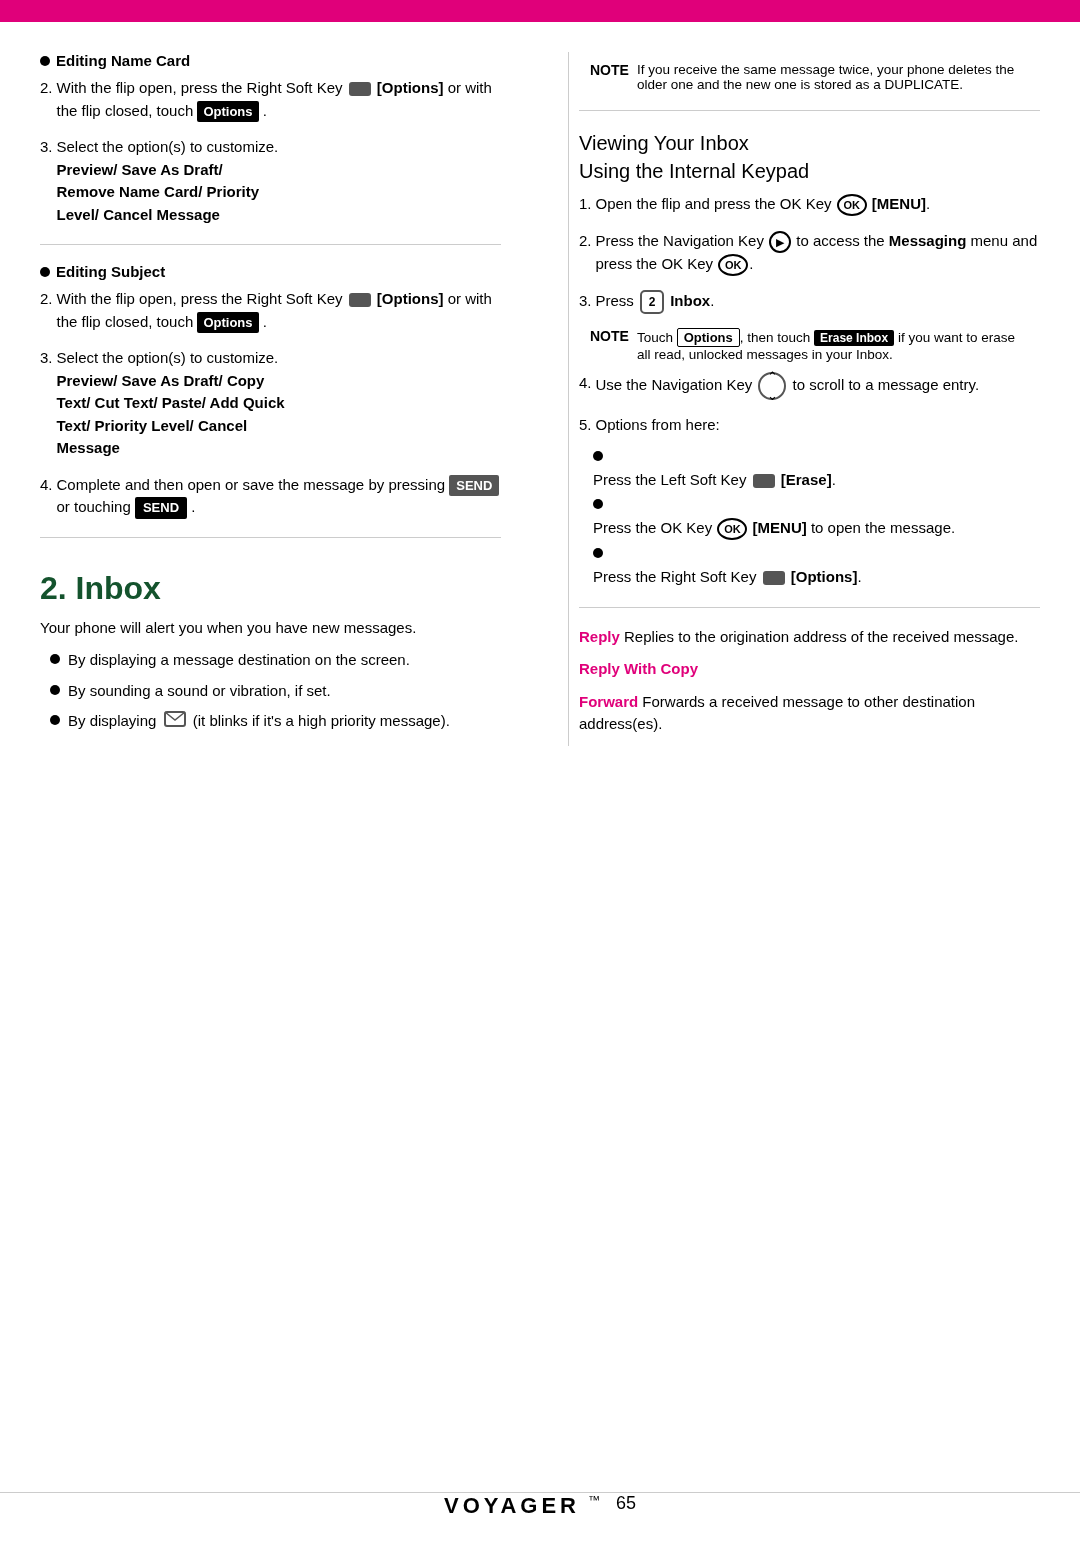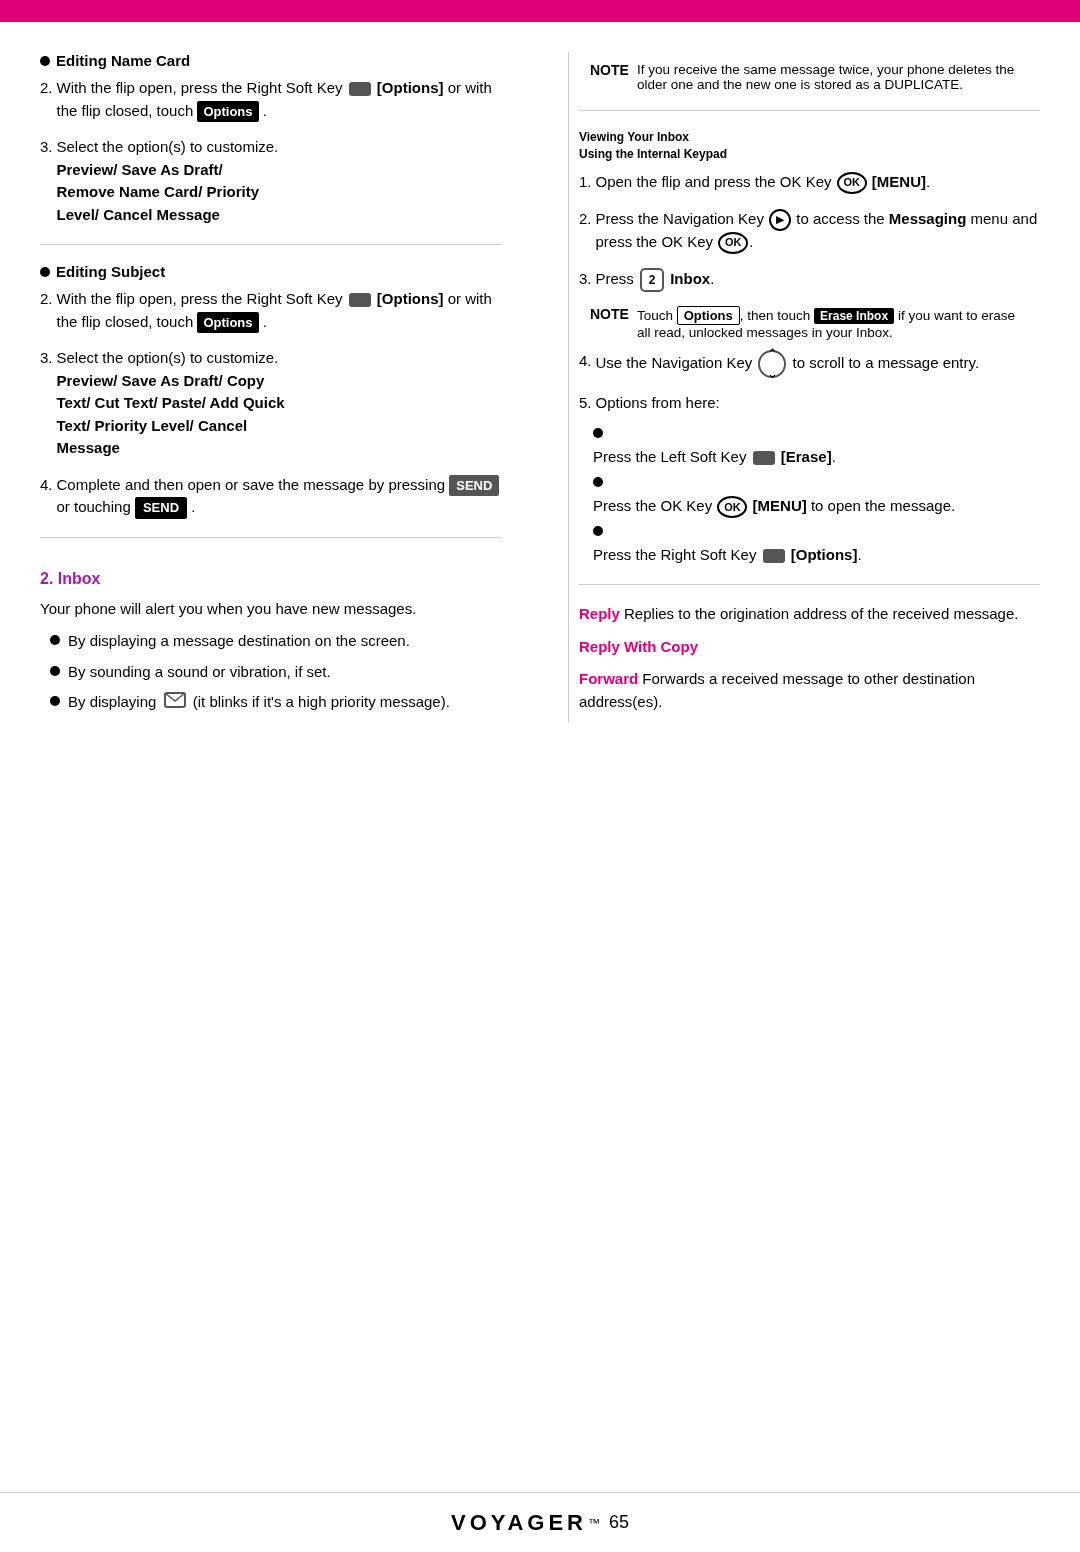--- a/index.html
+++ b/index.html
@@ -168,22 +168,22 @@
       display: inline-block;
       background: #000;
       color: #fff;
       padding: 1px 6px;
       font-weight: bold;
       font-size: 12px;
       border-radius: 2px;
     }
 
     .section-title {
-      color: #a21caf;
-      font-size: 16px;
+      color: #14532d;
+      font-size: 32px;
       font-weight: bold;
       margin: 32px 0 10px 0;
     }
 
     .body-text {
       font-size: 15px;
       margin-bottom: 10px;
       line-height: 1.5;
     }
 
@@ -198,22 +198,22 @@
       margin-bottom: 8px;
       line-height: 1.5;
     }
 
     .bullet-item .bullet-dot {
       margin-top: 5px;
       flex-shrink: 0;
     }
 
     .right-section-heading {
-      font-weight: bold;
-      font-size: 12px;
+      font-weight: normal;
+      font-size: 20px;
       margin-bottom: 8px;
       line-height: 1.4;
     }
 
     .pink-text {
       color: #e0007a;
     }
 
     .step-item {
       display: flex;
@@ -242,23 +242,23 @@
     }
 
     .footer {
       position: absolute;
       bottom: 0;
       left: 0;
       right: 0;
       height: 60px;
       border-top: 1px solid #ccc;
       display: flex;
-      align-items: center;
+      align-items: flex-start;
       justify-content: center;
-      gap: 1px;
+      gap: 8px;
     }
 
     .footer-brand {
       font-size: 22px;
       font-weight: bold;
       letter-spacing: 4px;
     }
 
     .footer-page {
       font-size: 18px;

